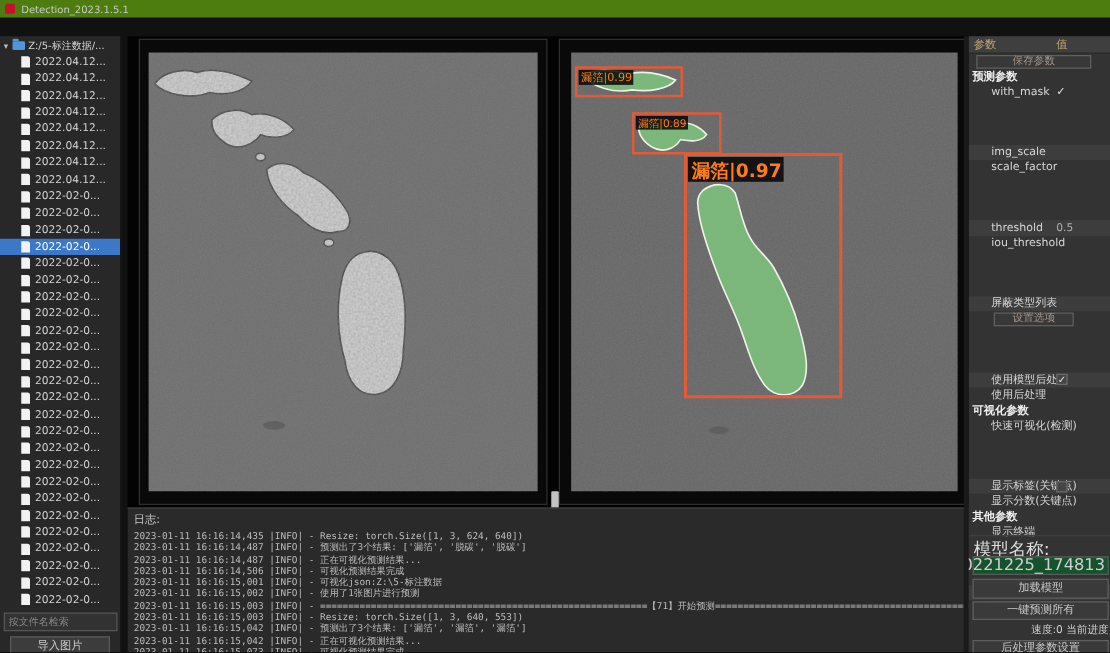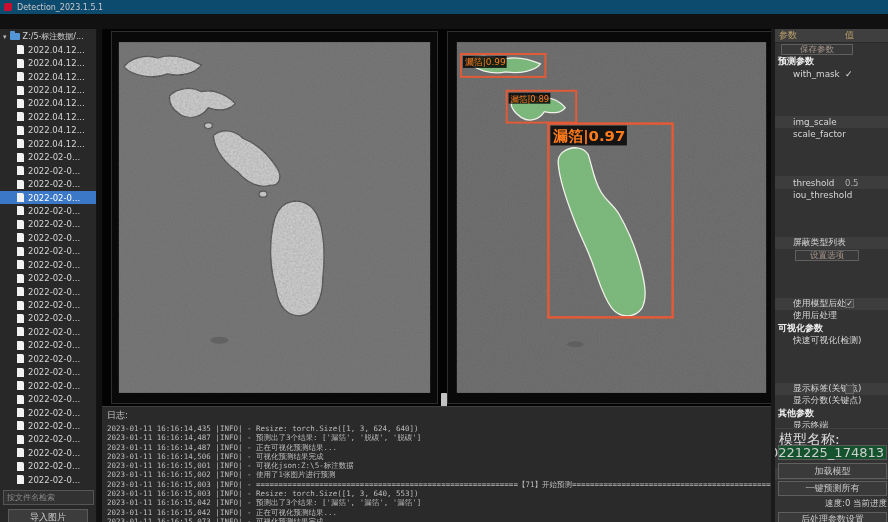--- a/index.html
+++ b/index.html
@@ -1,19 +1,19 @@
 <!DOCTYPE html>
 <html><head>
 <meta charset="utf-8">
 <style>
   html,body{margin:0;padding:0;background:#111;}
   #app{position:relative;width:888px;height:522px;overflow:hidden;background:#111;
        font-family:"DejaVu Sans","Liberation Sans",sans-serif;color:#ccc;}
   
-  #titlebar{position:absolute;left:0;top:0;width:888px;height:14px;background:#0c4a6e;
+  #titlebar{position:absolute;left:0;top:0;width:888px;height:14px;background:#4d7c0f;
             display:flex;align-items:center;gap:5px;padding-left:4px;box-sizing:border-box;}
   .logo{width:8px;height:8px;background:#c8102e;border-radius:2px 1px 2px 1px;flex:none;}
   #title-text{font-size:8px;color:#c9c9c9;white-space:nowrap;}
   #menubar{position:absolute;left:0;top:14px;width:888px;height:15px;background:#2c2c2c;
            border-bottom:1px solid #1f1f1f;display:flex;align-items:center;gap:18px;
            padding-left:8px;box-sizing:border-box;}
   .menu-item{font-size:9px;color:#d2d2d2;white-space:nowrap;}
   
   #sidebar{position:absolute;left:0;top:29px;width:97px;height:493px;background:#282828;
            border-right:1px solid #151515;box-sizing:border-box;overflow:hidden;}
@@ -55,21 +55,21 @@
   #phead .h1{padding-left:4px;width:66px;flex:none;}
   .prow{position:relative;height:12.3px;display:flex;align-items:center;font-size:8.8px;color:#d6d6d6;}
   .prow.striped{background:#3d3d3d;margin-top:36px;}
   .plabel{padding-left:18px;white-space:nowrap;}
   .psection{height:12.3px;display:flex;align-items:center;font-weight:bold;color:#eee;
             font-size:9px;padding-left:3px;white-space:nowrap;}
   .pbtnrow{height:12.3px;display:flex;align-items:center;}
   .pbtn{height:11px;background:#383838;border:1px solid #5f5f5f;color:#a5948a;font-size:8.5px;
         text-align:center;box-sizing:border-box;padding:0;line-height:9px;
         font-family:"DejaVu Sans","Liberation Sans",sans-serif;}
-  .pbtn.b-save{margin-left:6px;width:72px;}
+  .pbtn.b-save{margin-left:6px;width:92px;}
   .pbtn.b-mask{margin-left:20px;width:64px;}
   .pbtn.b-re{margin-left:14px;width:64px;}
   .pvalue{position:absolute;left:70px;display:flex;align-items:center;}
   .pvalue.shift{left:56px;}
   .chk{color:#e0e0e0;font-size:9px;}
   .cbx{width:9px;height:9px;background:#454545;border:1px solid #6a6a6a;box-sizing:border-box;
        font-size:8px;line-height:7px;color:#e8e8e8;text-align:center;}
   .pval{font-size:8.5px;color:#b0b0b0;}
   .pval.muted{color:#949494;font-size:8px;white-space:nowrap;}
   #panel-sep{position:absolute;left:0;top:399px;width:113px;border-top:1px solid #404040;}

